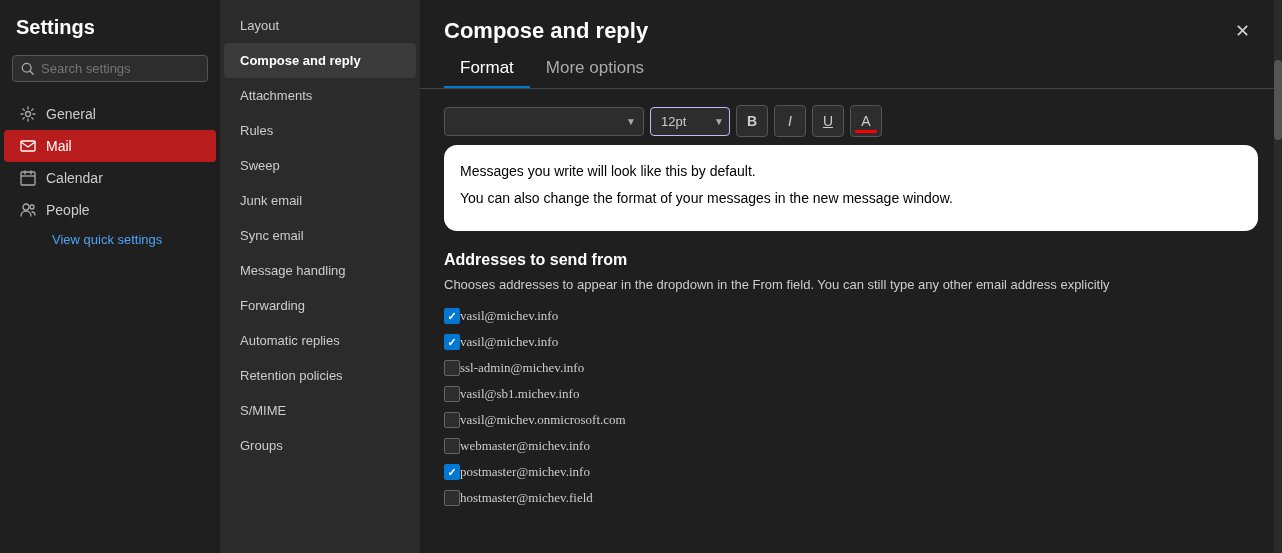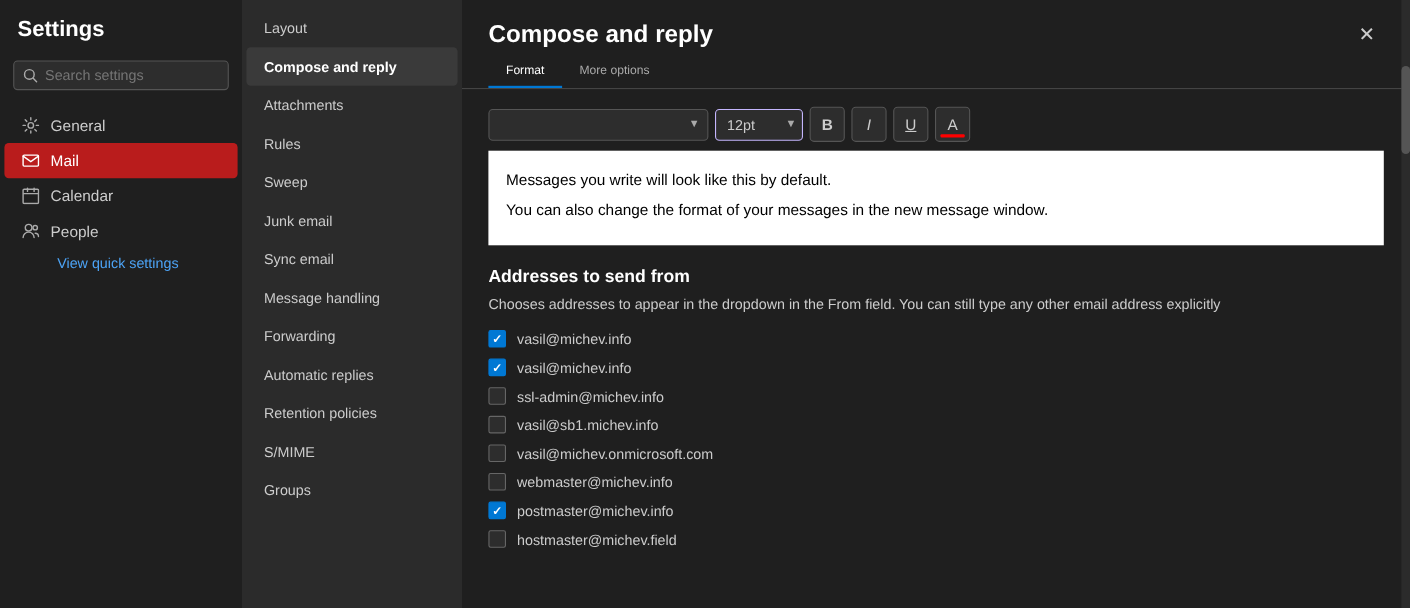--- a/index.html
+++ b/index.html
@@ -130,21 +130,21 @@
 
     .tab-bar {
       padding: 0 24px;
       border-bottom: 1px solid #444;
       display: flex;
       flex-shrink: 0;
       margin-top: 4px;
     }
     .tab {
       padding: 8px 16px;
-      font-size: 11px;
+      font-size: 17px;
       color: #aaa;
       cursor: pointer;
       border-bottom: 2px solid transparent;
       text-align: right;
     }
     .tab.active {
       color: #fff;
       border-bottom: 2px solid #0078d4;
     }
 
@@ -258,21 +258,21 @@
       height: 3px;
       background: red;
       border-radius: 1px;
     }
 
     
     .preview-box {
       background: #fff;
       color: #000;
       padding: 16px;
-      border-radius: 0;
+      border-radius: 13px;
       margin-bottom: 20px;
       min-height: 80px;
     }
     .preview-box p {
       font-size: 14px;
       line-height: 1.5;
       margin-bottom: 6px;
     }
 
     
@@ -287,24 +287,24 @@
       color: #ccc;
       margin-bottom: 16px;
     }
     .address-list {
       display: flex;
       flex-direction: column;
       gap: 10px;
     }
     .address-item {
       display: flex;
-      align-items: center;
-      gap: 10px;
-      font-size: 13px;
-      color: #ccc;
+      align-items: flex-start;
+      font-size: 13px;
+      color: #ccc;
+      font-family: Liberation Serif, serif;
     }
     .checkbox {
       width: 16px;
       height: 16px;
       border: 1px solid #666;
       background: #2d2d2d;
       border-radius: 2px;
       display: flex;
       align-items: center;
       justify-content: center;

